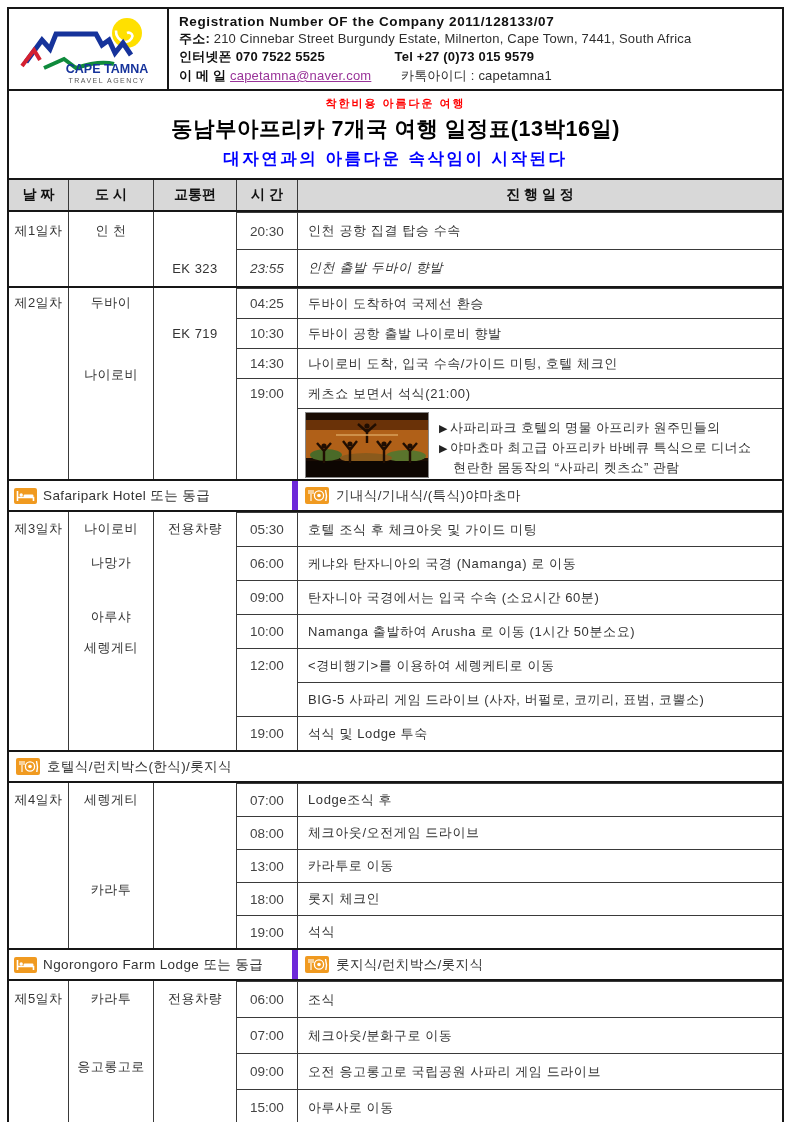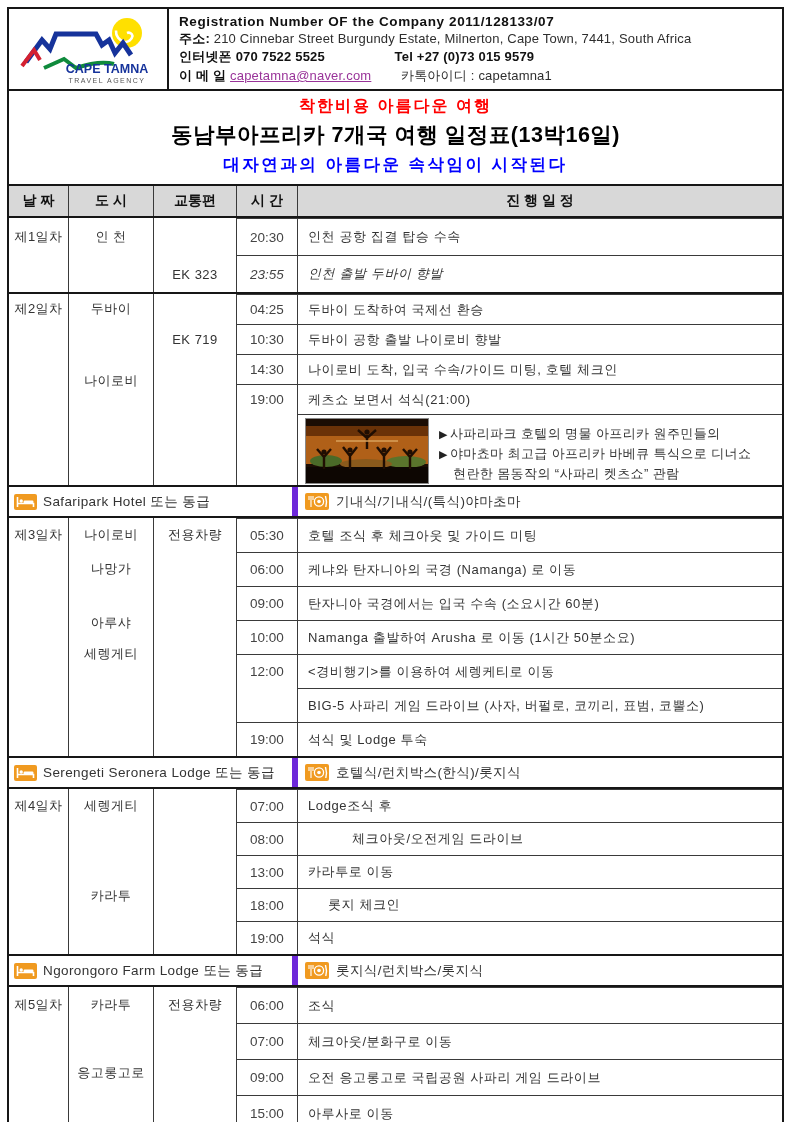--- a/index.html
+++ b/index.html
@@ -14,21 +14,21 @@
   .info-cell{flex:1;padding:5px 0 4px 10px;display:flex;flex-direction:column;justify-content:space-between;font-size:13px;}
   .info-line{white-space:nowrap;letter-spacing:0.2px;}
   .reg{font-weight:bold;font-size:13.5px;letter-spacing:0.6px;color:#111;}
   .lbl-b{font-weight:bold;color:#111;}
   .gap-wide{display:inline-block;width:62px;}
   .gap-mid{display:inline-block;width:22px;}
   .email-link{color:#993399;text-decoration:underline;}
 
   
   .titles{border-bottom:2px solid #161616;text-align:center;padding:5px 0 8px 0;}
-  .tagline{color:#ff0000;font-weight:bold;font-size:16px;letter-spacing:2px;}
+  .tagline{color:#ff0000;font-weight:bold;font-size:11px;letter-spacing:2px;}
   .main-title{color:#000;font-weight:bold;font-size:21.5px;letter-spacing:0.5px;margin-top:3px;}
   .subtitle{color:#0000ff;font-weight:bold;font-size:16.5px;letter-spacing:2.5px;margin-top:5px;}
 
   
   .col-hdr{display:flex;background:#d8d8d8;height:30px;font-weight:bold;font-size:14px;color:#111;}
   .col-hdr .hc{display:flex;align-items:center;justify-content:center;box-sizing:border-box;border-right:1px solid #3a3a3a;}
   .hc.c1{width:60px}.hc.c2{width:85px}.hc.c3{width:83px}.hc.c4{width:61px}.hc.c5{flex:1;border-right:none}
 
   .section{border-top:2px solid #161616;}
   .day-group{position:relative;padding-left:228px;box-sizing:border-box;}
@@ -249,29 +249,20 @@
         <div class="sched-row no-time" style="height: 34px;">
           <div class="time"></div>
           <div class="sched">BIG-5 사파리 게임 드라이브 (사자, 버펄로, 코끼리, 표범, 코뿔소)</div>
         </div>
         <div class="sched-row" style="height: 34px;">
           <div class="time">19:00</div>
           <div class="sched">석식 및 Lodge 투숙</div>
         </div>
       </div>
       <div class="hotel-row section">
-        <div class="hotel-left">
-          <div class="ic"><svg width="23" height="16" viewBox="0 0 23 16">
-              <rect width="23" height="16" rx="2" fill="#f09a20"></rect>
-              <path d="M3.5 3 v10 M3.5 9.5 h16 v3.5" stroke="#fff" stroke-width="1.6" fill="none"></path>
-              <circle cx="7.2" cy="7" r="1.7" fill="#fff"></circle>
-              <rect x="9.5" y="6.6" width="10" height="2.6" rx="1.2" fill="#fff"></rect>
-            </svg></div>
-          <div class="hotel-name">Serengeti Seronera Lodge 또는 동급</div>
-        </div>
         <div class="hotel-right">
           <div class="ic"><svg width="24" height="17" viewBox="0 0 24 17">
               <rect width="24" height="17" rx="2" fill="#f09a20"></rect>
               <path d="M4 3 v4 M6 3 v4 M8 3 v4 M6 5 v9" stroke="#fff" stroke-width="1.1" fill="none"></path>
               <circle cx="14" cy="8.5" r="4.6" stroke="#fff" stroke-width="1.3" fill="none"></circle>
               <circle cx="14" cy="8.5" r="1.8" fill="#fff"></circle>
               <path d="M20.5 3 L21.5 9 L20.8 14" stroke="#fff" stroke-width="1.4" fill="none"></path>
             </svg></div>
           <div class="meal-text">호텔식/런치박스(한식)/롯지식</div>
         </div>
@@ -282,29 +273,29 @@
         </div>
         <div class="side-col col-city">
           <div class="side-label" style="top: 16.5px;">세렝게티</div>
           <div class="side-label" style="top: 107.25px;">카라투</div>
         </div>
         <div class="side-col col-trans"></div>
         <div class="sched-row" style="height: 33px;">
           <div class="time">07:00</div>
           <div class="sched">Lodge조식 후</div>
         </div>
-        <div class="sched-row" style="height: 33px; gap: 44px;">
+        <div class="sched-row" style="height: 33px;">
           <div class="time">08:00</div>
           <div class="sched">체크아웃/오전게임 드라이브</div>
         </div>
         <div class="sched-row" style="height: 33px;">
           <div class="time">13:00</div>
           <div class="sched">카라투로 이동</div>
         </div>
-        <div class="sched-row" style="height: 33px; gap: 20px;">
+        <div class="sched-row" style="height: 33px;">
           <div class="time">18:00</div>
           <div class="sched">롯지 체크인</div>
         </div>
         <div class="sched-row" style="height: 33px;">
           <div class="time">19:00</div>
           <div class="sched">석식</div>
         </div>
       </div>
       <div class="hotel-row section">
         <div class="hotel-left">

